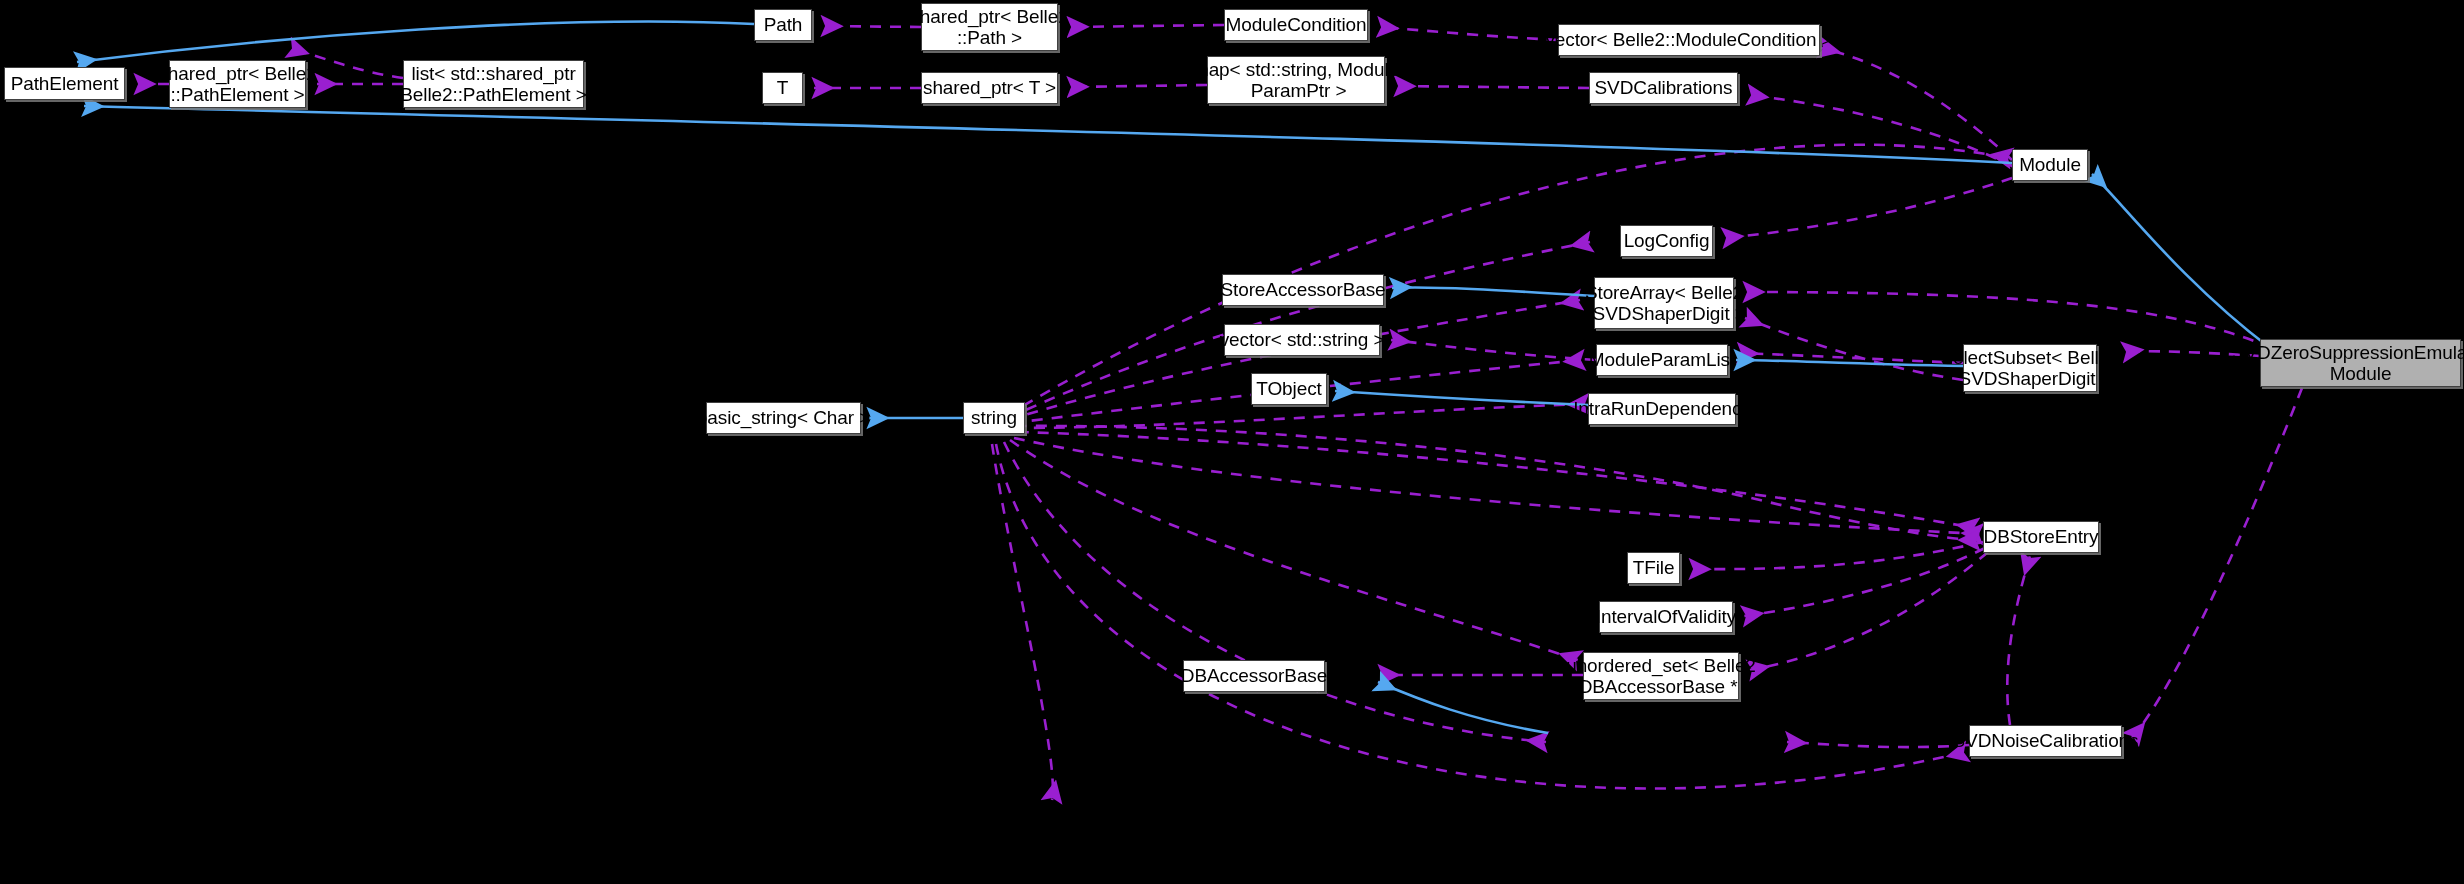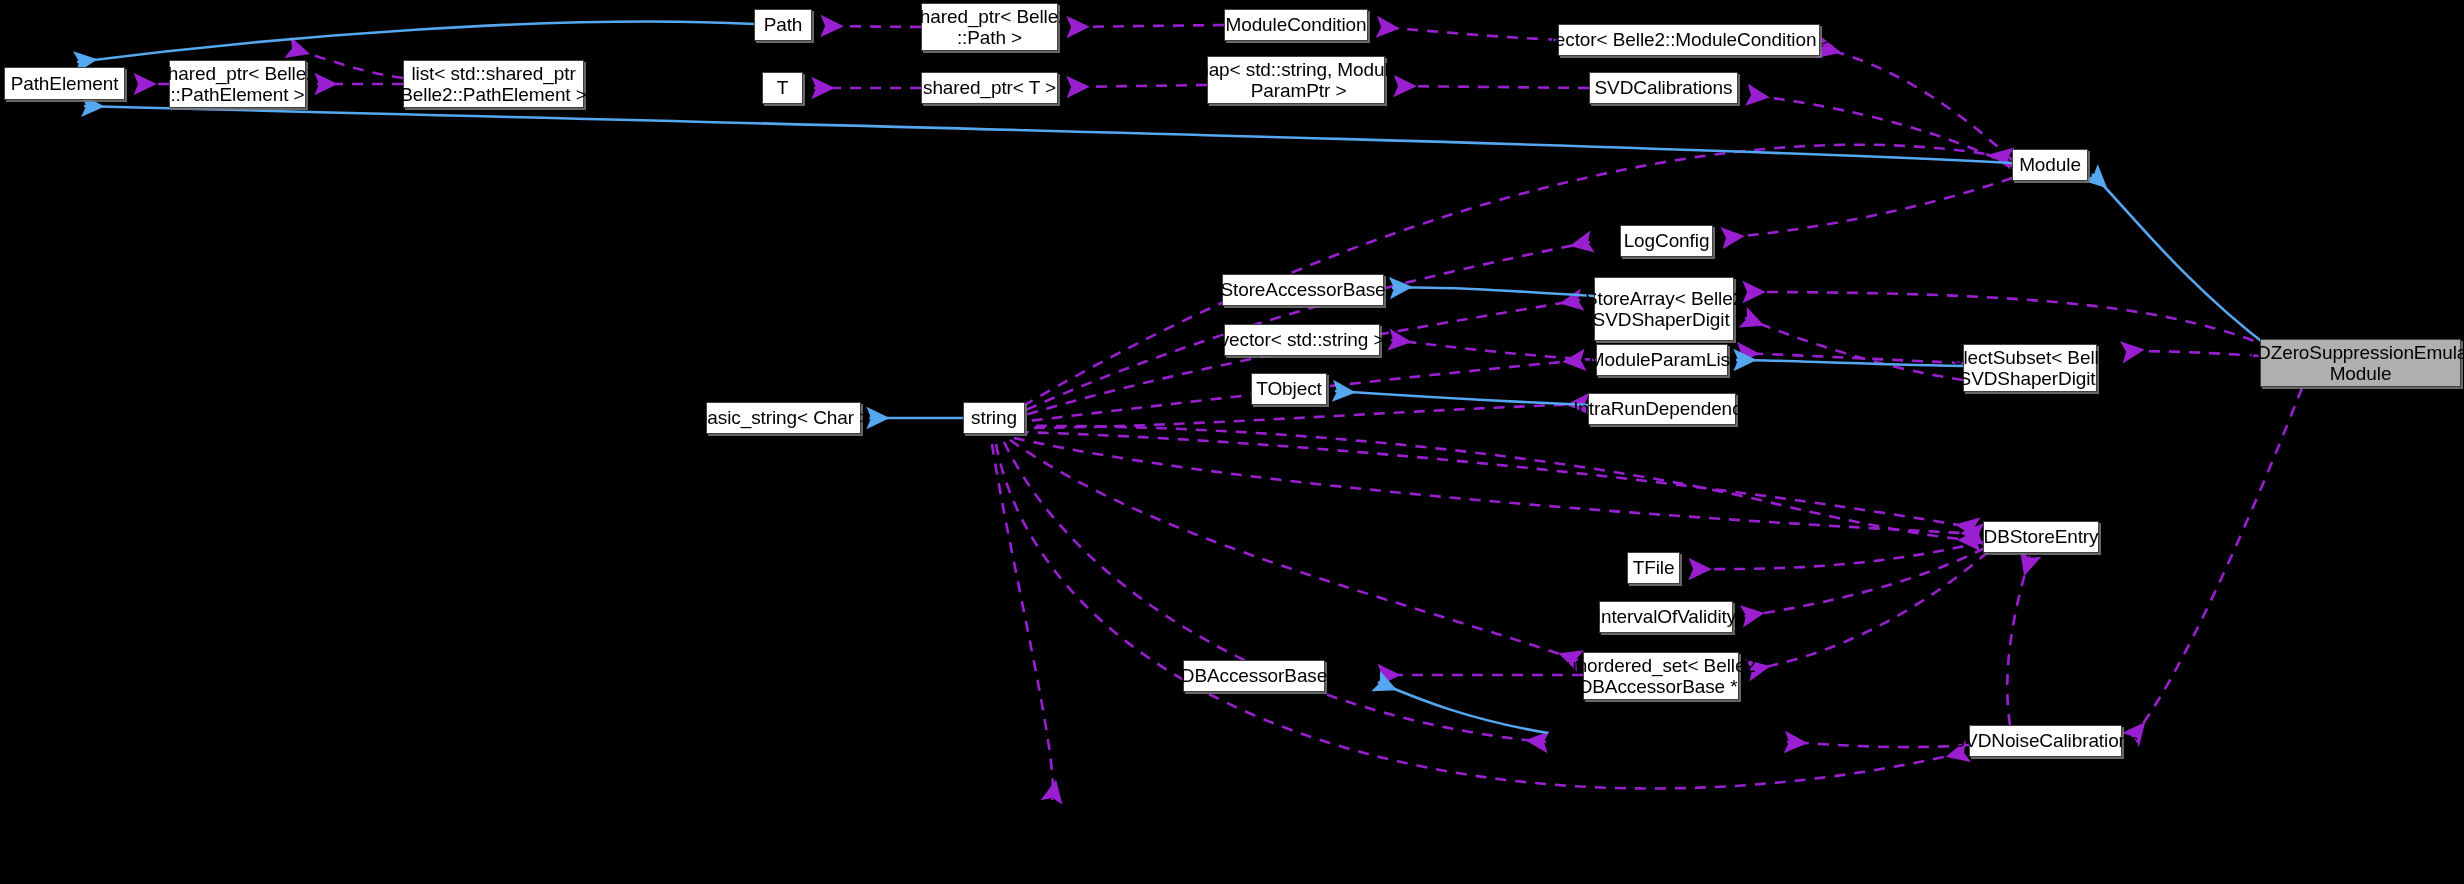--- a/index.html
+++ b/index.html
@@ -128,21 +128,21 @@
   <div class="node" style="left:1224px;top:9px;width:144px;height:32px"><span>ModuleCondition</span></div>
   <div class="node" style="left:1558px;top:24px;width:262px;height:32px"><span>vector&lt; Belle2::ModuleCondition &gt;</span></div>
   <div class="node" style="left:762px;top:72px;width:41px;height:32px"><span>T</span></div>
   <div class="node" style="left:921px;top:72px;width:137px;height:32px"><span>shared_ptr&lt; T &gt;</span></div>
   <div class="node" style="left:1207px;top:56px;width:178px;height:48px"><span>map&lt; std::string, Module
  ParamPtr &gt;</span></div>
   <div class="node" style="left:1589px;top:72px;width:149px;height:32px"><span>SVDCalibrations</span></div>
   <div class="node" style="left:2012px;top:149px;width:76px;height:32px"><span>Module</span></div>
   <div class="node" style="left:1620px;top:225px;width:93px;height:32px"><span>LogConfig</span></div>
   <div class="node" style="left:1222px;top:274px;width:162px;height:32px"><span>StoreAccessorBase</span></div>
-  <div class="node" style="left:1594px;top:277px;width:140px;height:64px"><span>StoreArray&lt; Belle2
+  <div class="node" style="left:1594px;top:277px;width:140px;height:52px"><span>StoreArray&lt; Belle2
 ::SVDShaperDigit &gt;</span></div>
   <div class="node" style="left:1224px;top:324px;width:156px;height:32px"><span>vector&lt; std::string &gt;</span></div>
   <div class="node" style="left:1596px;top:344px;width:132px;height:32px"><span>ModuleParamList</span></div>
   <div class="node" style="left:1963px;top:344px;width:134px;height:48px"><span>SelectSubset&lt; Belle2
 ::SVDShaperDigit &gt;</span></div>
   <div class="node" style="left:1251px;top:373px;width:76px;height:32px"><span>TObject</span></div>
   <div class="node" style="left:1588px;top:393px;width:148px;height:32px"><span>IntraRunDependency</span></div>
   <div class="node" style="left:963px;top:402px;width:62px;height:32px"><span>string</span></div>
   <div class="node" style="left:706px;top:402px;width:155px;height:32px"><span>basic_string&lt; Char &gt;</span></div>
   <div class="node highlight" style="left:2260px;top:339px;width:201px;height:48px"><span>SVDZeroSuppressionEmulator

